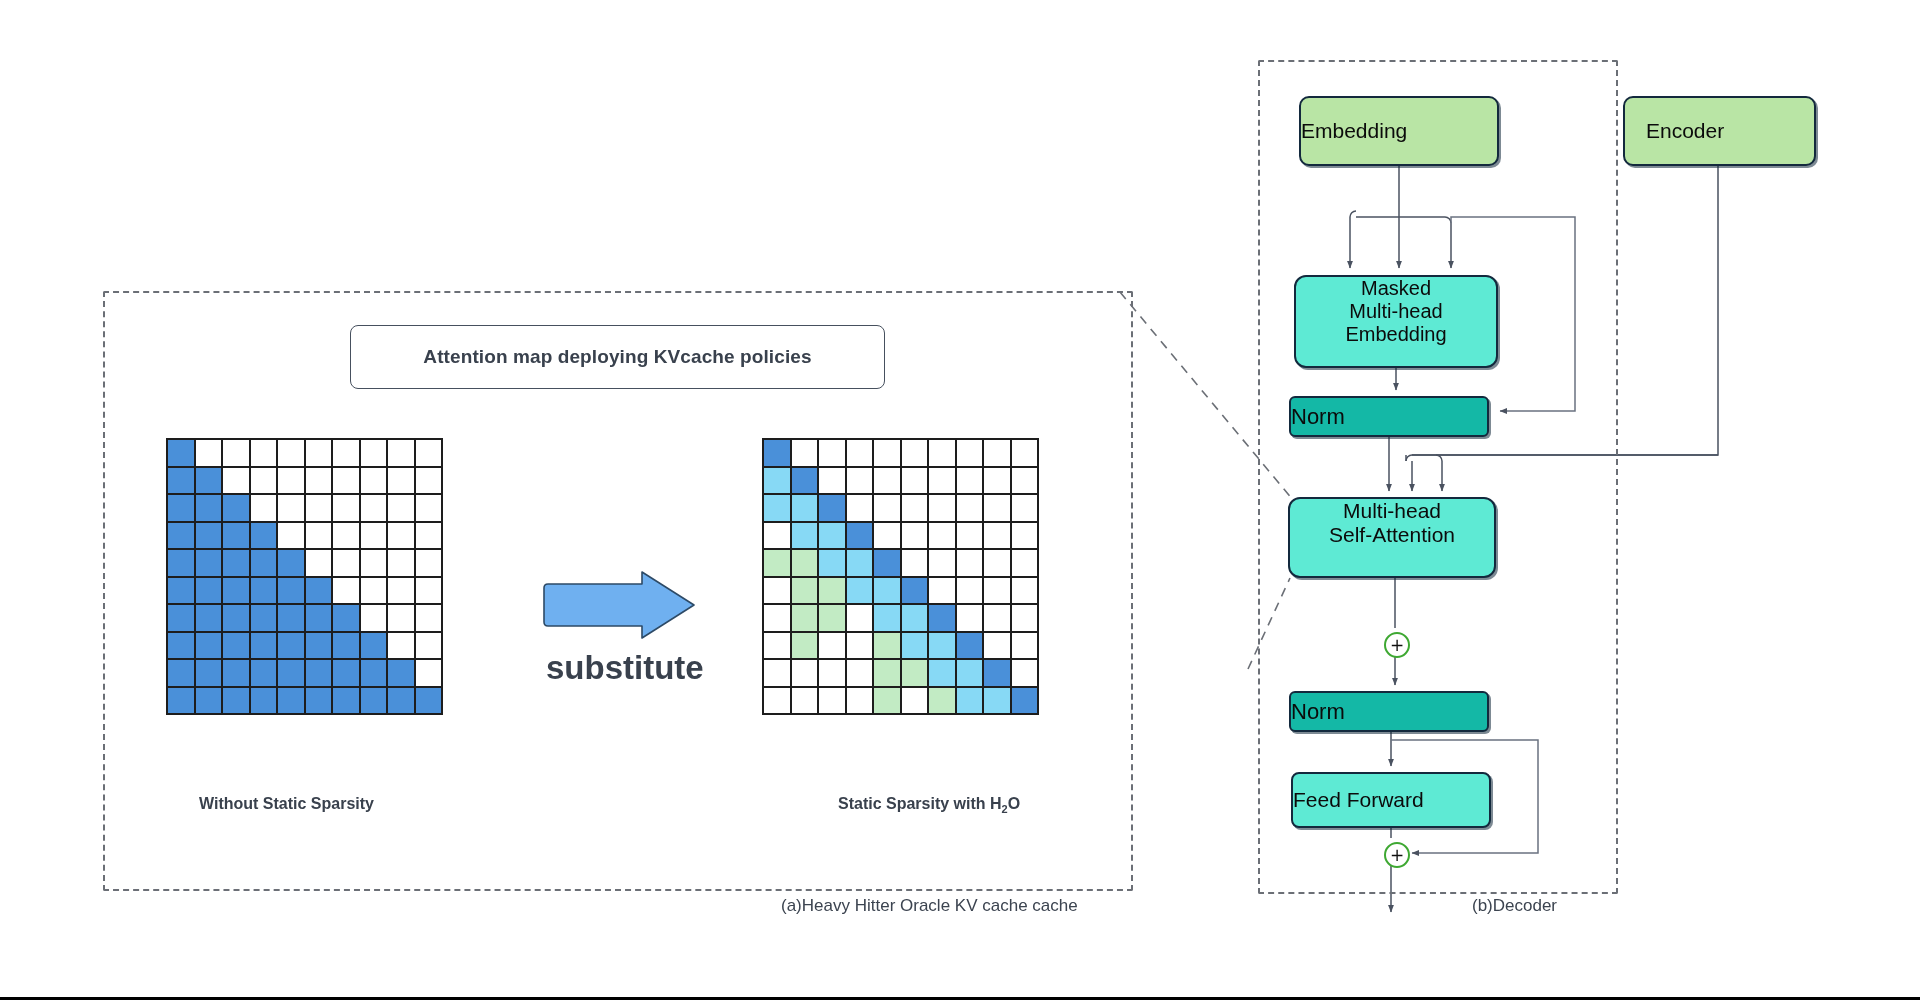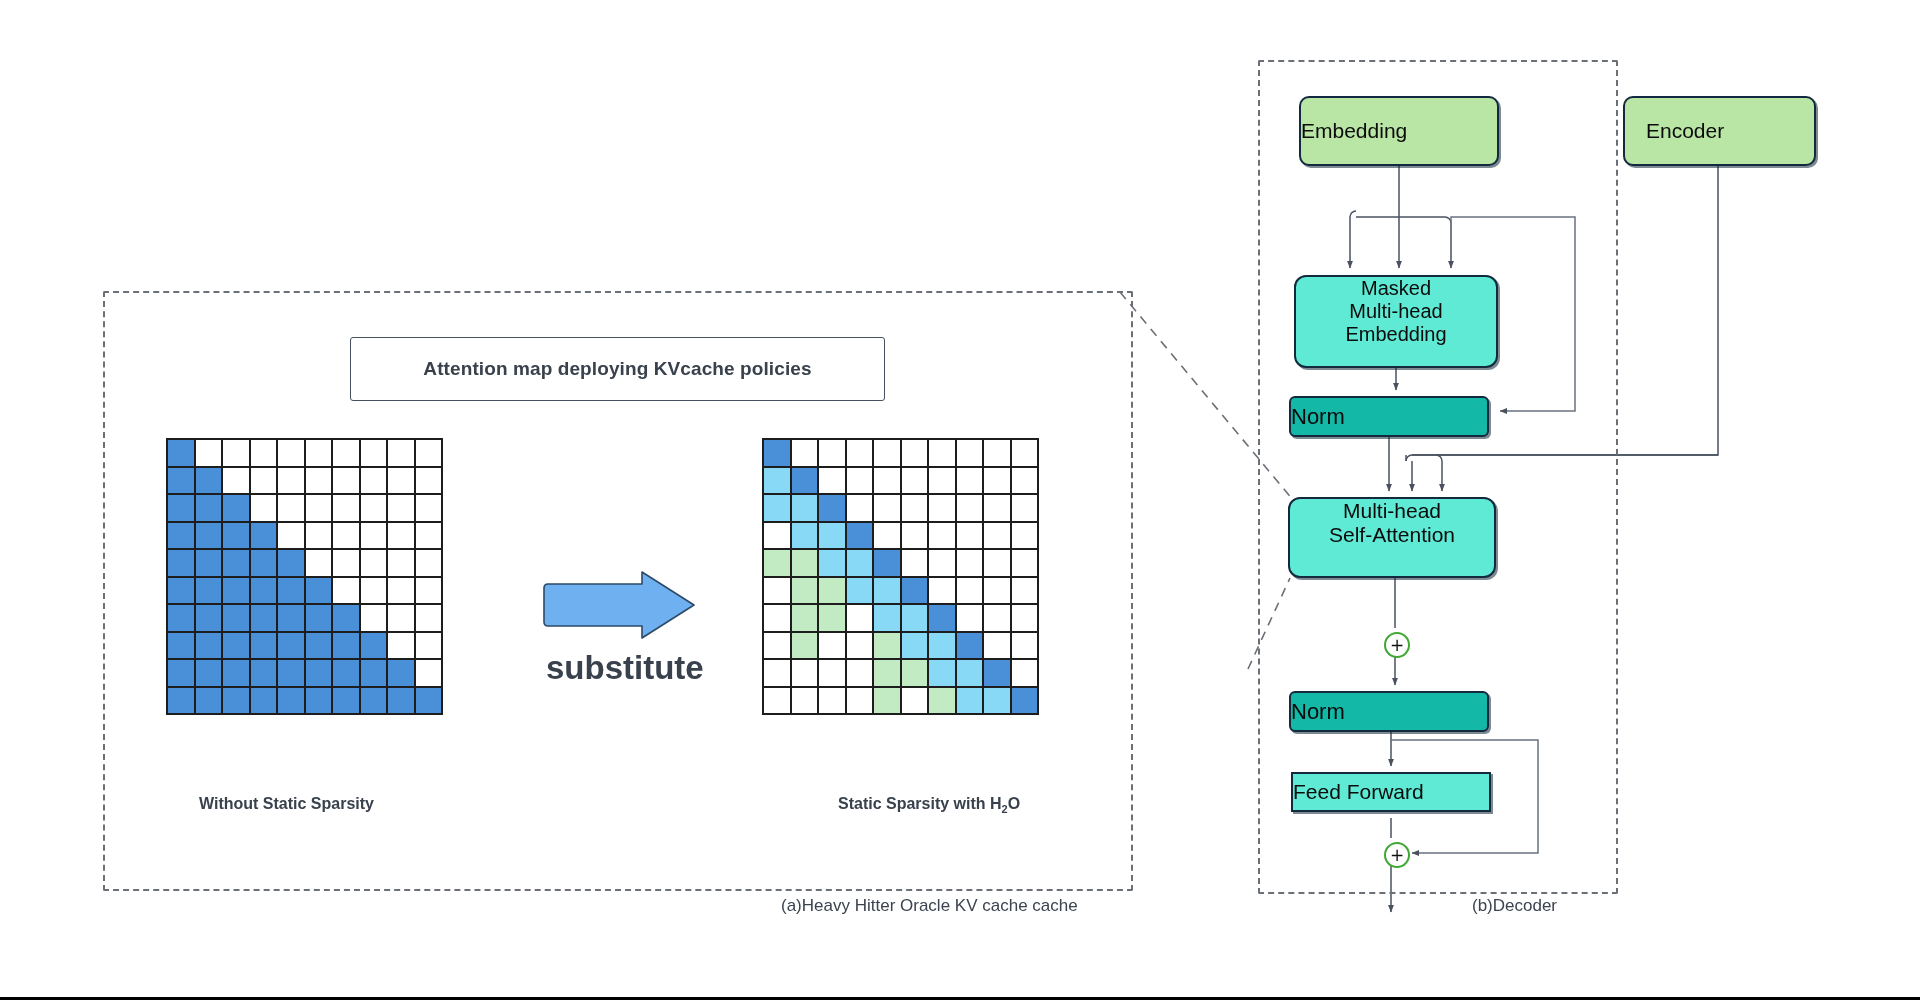--- a/index.html
+++ b/index.html
@@ -19,23 +19,23 @@
     border:2px dashed #6b6f76;box-sizing:border-box;border-radius:2px;
   }
   .panel-b{
     position:absolute;left:1258px;top:60px;width:360px;height:834px;
     border:2px dashed #6b6f76;box-sizing:border-box;border-radius:2px;
   }
 
   
   .title-box{
     position:absolute;left:350px;top:325px;width:533px;height:62px;
-    border:1.6px solid #46505e;border-radius:3px;background:#fff;
+    border:1.6px solid #46505e;border-radius:8px;background:#fff;
     display:flex;align-items:center;justify-content:center;
-    font-size:19px;font-weight:bold;color:#39414d;letter-spacing:.1px;margin-top:12px;
+    font-size:19px;font-weight:bold;color:#39414d;letter-spacing:.1px;
   }
 
   
   .matrix{position:absolute;display:grid;background:#1d1d1d;
           border:2px solid #1d1d1d;box-sizing:content-box;}
   #matrix-left{left:166px;top:438px;}
   #matrix-right{left:762px;top:438px;}
   .matrix .cell{background:#ffffff;}
   .matrix .c-blue{background:#4a90d9;}
   .matrix .c-lightblue{background:#87d9f5;}
@@ -70,21 +70,21 @@
   .node.orange{background:#14b8a6;}
 
   #node-embedding{left:1299px;top:96px;width:200px;height:70px;font-size:21px;}
   #node-encoder{left:1623px;top:96px;width:193px;height:70px;font-size:21px;padding-left:21px;}
   #node-masked-attn{left:1294px;top:275px;width:204px;height:93px;font-size:20px;
                     flex-direction:column;border-radius:12px;}
   #node-norm-1{left:1289px;top:396px;width:200px;height:41px;font-size:22px;border-radius:6px;}
   #node-mh-self-attn{left:1288px;top:497px;width:208px;height:81px;font-size:21px;
                      flex-direction:column;border-radius:12px;}
   #node-norm-2{left:1289px;top:691px;width:200px;height:41px;font-size:22px;border-radius:6px;}
-  #node-feed-forward{left:1291px;top:772px;width:200px;height:40px;font-size:21px;border-radius:0;}
+  #node-feed-forward{left:1291px;top:772px;width:200px;height:56px;font-size:21px;border-radius:8px;}
 
   .node .line{display:block;}
 
   
   .plus-node{
     position:absolute;width:22px;height:22px;border:2.5px solid #3ea832;
     border-radius:50%;background:#fff;display:flex;align-items:center;
     justify-content:center;font-size:17px;color:#111;line-height:1;
     font-family:"DejaVu Sans",sans-serif;
   }

